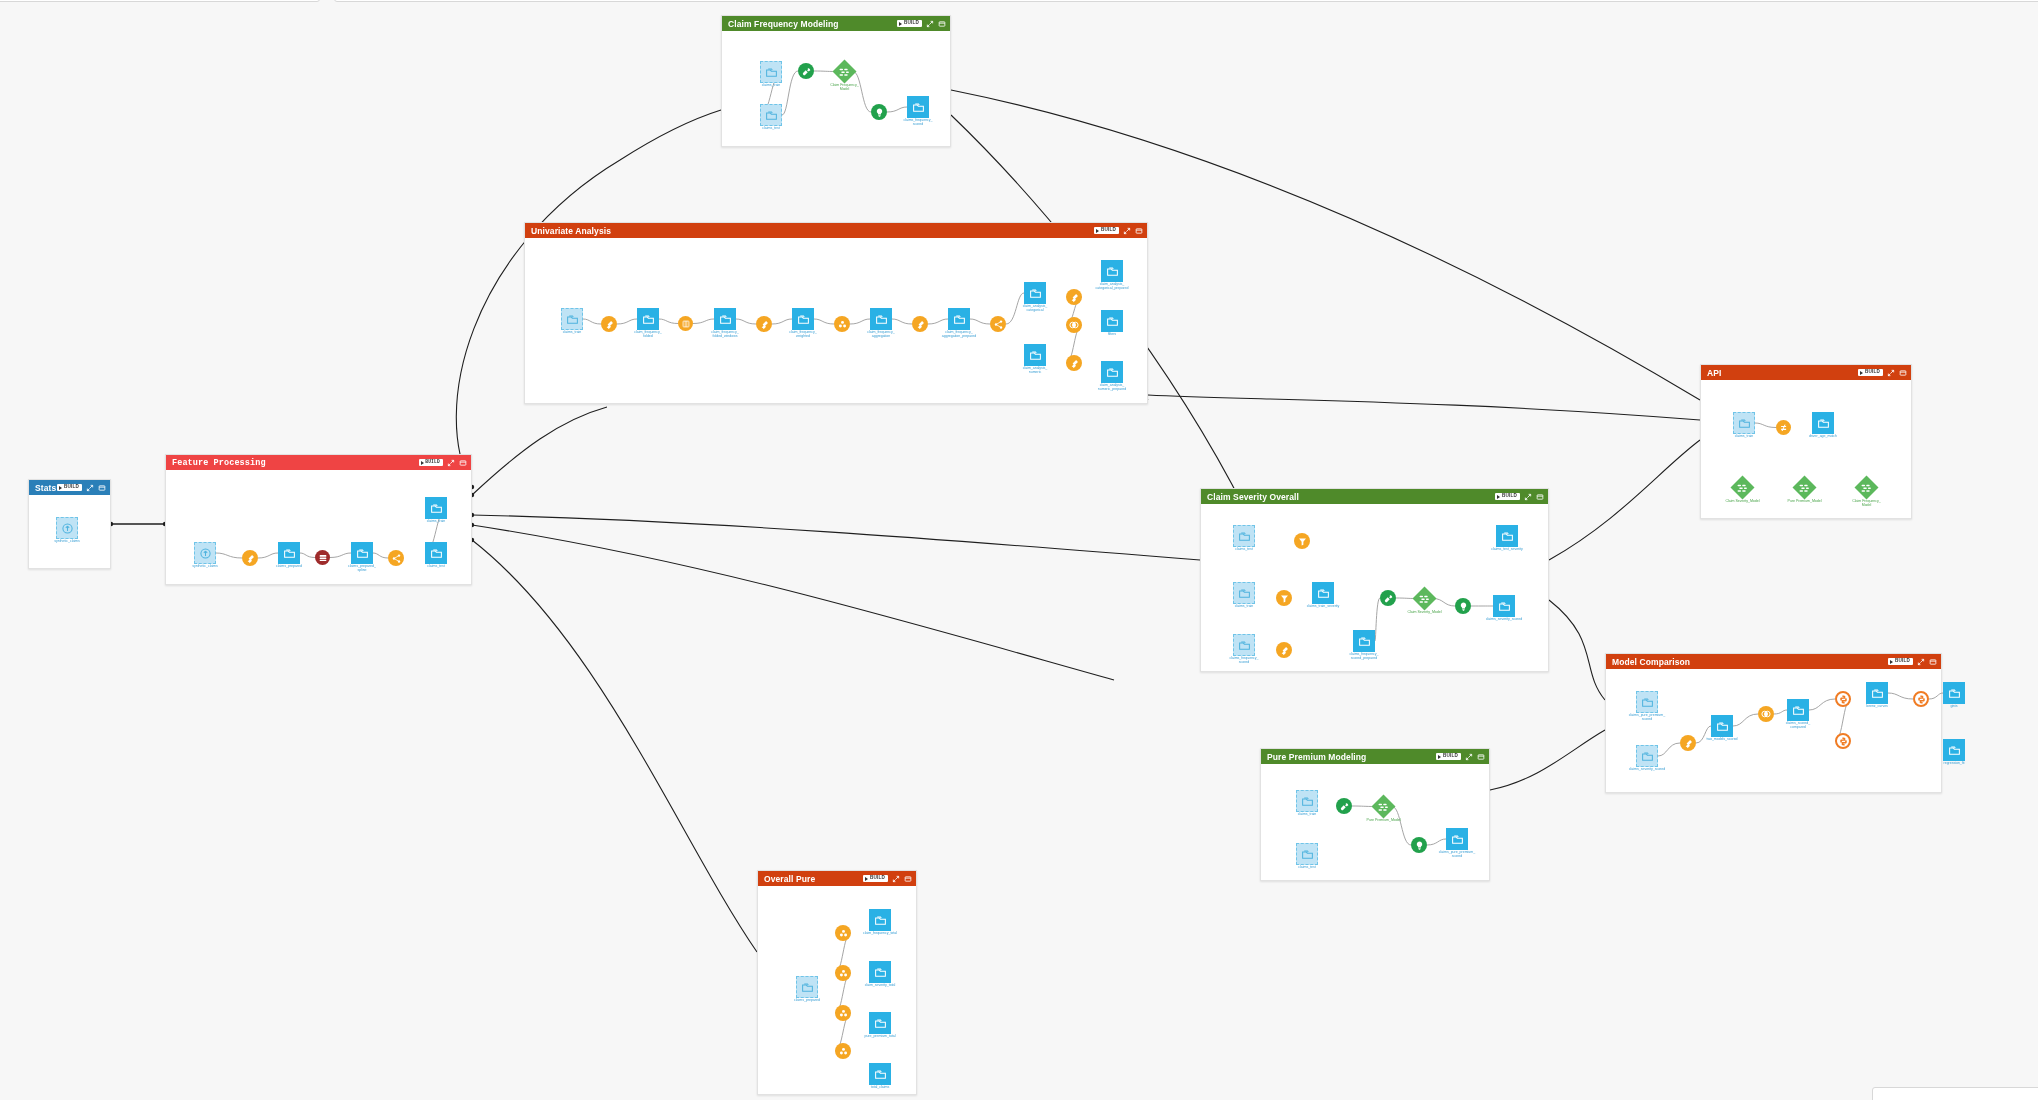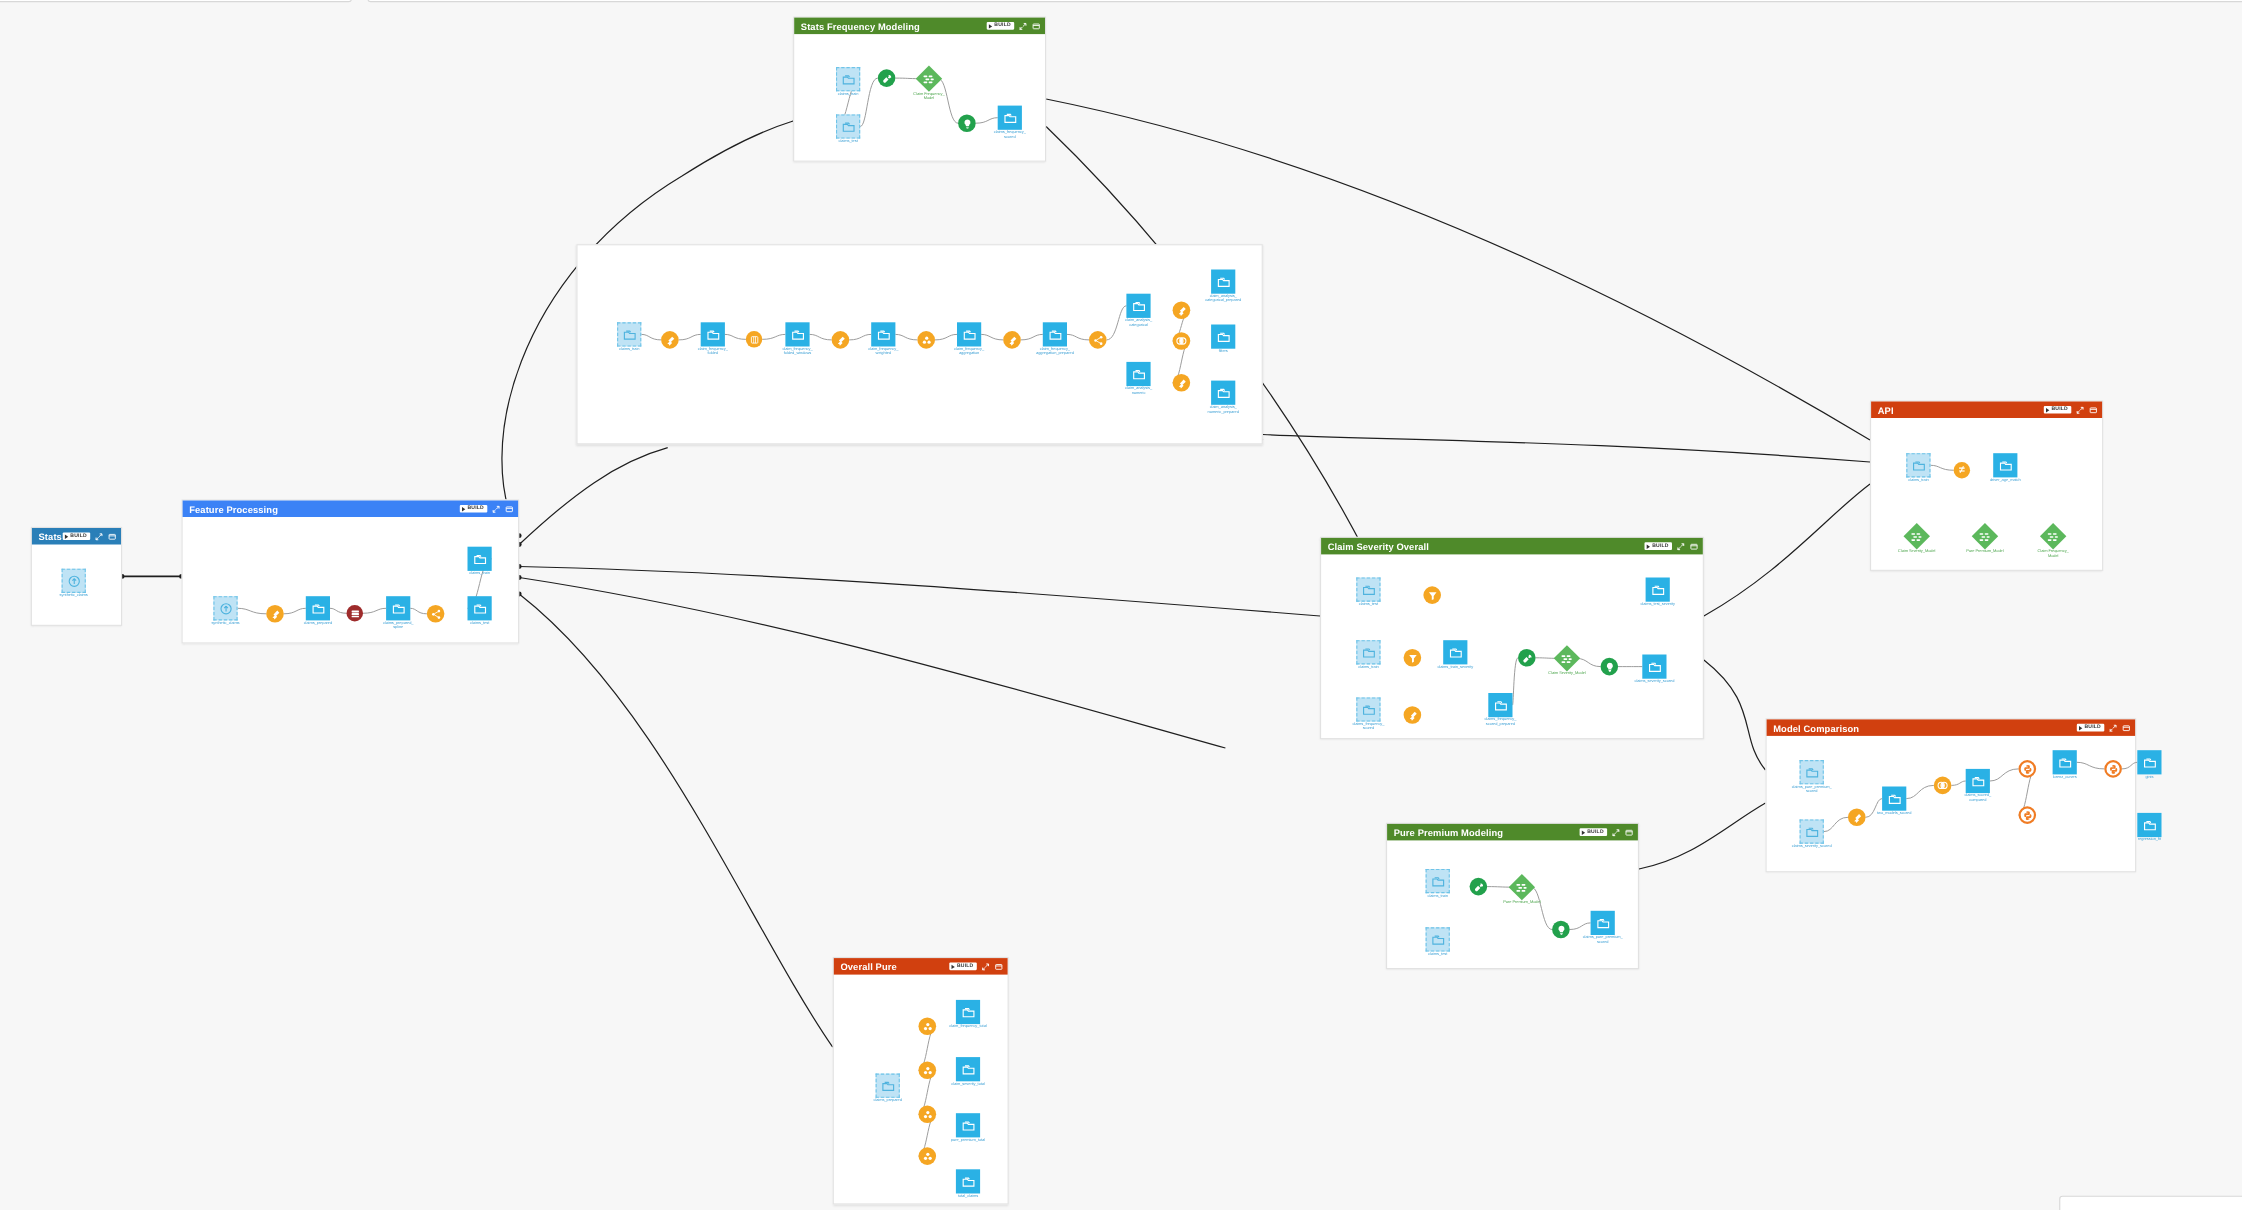--- a/index.html
+++ b/index.html
@@ -184,21 +184,21 @@
             <svg class="ico" width="13" height="13" viewBox="0 0 24 24" fill="none">
               <circle cx="12" cy="12" r="8.5" fill="none" stroke="#4fb3de" stroke-width="1.9"></circle>
               <path d="M12 16.5V8.2M12 7.6l-3.1 3.2M12 7.6l3.1 3.2" fill="none" stroke="#4fb3de" stroke-width="1.9"></path>
             </svg>
           </div>
           <span class="label ds-lbl" style="top:23px; width:64px;">synthetic_claims</span>
         </div>
       </div>
     </div>
     <div class="zone" style="left: 165px; top: 454px; width: 307px; height: 131px;">
-      <div class="zone-header" style="background:#3b82f6;">
+      <div class="zone-header" style="background:#ef4444;font-family:Liberation Mono, monospace;">
         <span class="zone-title">Feature Processing</span>
         <span class="zone-actions">
           <span class="build-btn">
             <span class="play-tri"></span>
             <span>BUILD</span>
           </span>
           <span>
             <svg class="zone-ico" viewBox="0 0 24 24" fill="none" stroke="#fff" stroke-width="2.6" stroke-linecap="round">
               <path d="M4 20l6-6M19 5l-6 6"></path>
               <path d="M15 4h5v5"></path>
@@ -292,21 +292,21 @@
               <path d="M3 7.5h7l1.6 2H21v9.5H3z" fill="none" stroke="#ffffff" stroke-width="1.9"></path>
               <path d="M6 5.5h6l1.4 2" fill="none" stroke="#ffffff" stroke-width="1.9"></path>
             </svg>
           </div>
           <span class="label ds-lbl" style="top:23px; width:64px;">claims_test</span>
         </div>
       </div>
     </div>
     <div class="zone" style="left: 721px; top: 15px; width: 230px; height: 132px;">
       <div class="zone-header" style="background:#4f8a2a;">
-        <span class="zone-title">Stats Frequency Modeling</span>
+        <span class="zone-title">Claim Frequency Modeling</span>
         <span class="zone-actions">
           <span class="build-btn">
             <span class="play-tri"></span>
             <span>BUILD</span>
           </span>
           <span>
             <svg class="zone-ico" viewBox="0 0 24 24" fill="none" stroke="#fff" stroke-width="2.6" stroke-linecap="round">
               <path d="M4 20l6-6M19 5l-6 6"></path>
               <path d="M15 4h5v5"></path>
               <path d="M9 20H4v-5"></path>
@@ -384,20 +384,42 @@
               <path d="M3 7.5h7l1.6 2H21v9.5H3z" fill="none" stroke="#ffffff" stroke-width="1.9"></path>
               <path d="M6 5.5h6l1.4 2" fill="none" stroke="#ffffff" stroke-width="1.9"></path>
             </svg>
           </div>
           <span class="label ds-lbl" style="top:23px; width:64px;">claims_frequency_
 scored</span>
         </div>
       </div>
     </div>
     <div class="zone" style="left: 524px; top: 222px; width: 624px; height: 182px;">
+      <div class="zone-header" style="background:#d1400f;">
+        <span class="zone-title">Univariate Analysis</span>
+        <span class="zone-actions">
+          <span class="build-btn">
+            <span class="play-tri"></span>
+            <span>BUILD</span>
+          </span>
+          <span>
+            <svg class="zone-ico" viewBox="0 0 24 24" fill="none" stroke="#fff" stroke-width="2.6" stroke-linecap="round">
+              <path d="M4 20l6-6M19 5l-6 6"></path>
+              <path d="M15 4h5v5"></path>
+              <path d="M9 20H4v-5"></path>
+            </svg>
+          </span>
+          <span>
+            <svg class="zone-ico" viewBox="0 0 24 24" fill="none" stroke="#fff" stroke-width="2.4">
+              <rect x="3.5" y="5.5" width="17" height="13" rx="1.5"></rect>
+              <path d="M3.5 9.5h17"></path>
+            </svg>
+          </span>
+        </span>
+      </div>
       <div class="zone-body">
         <svg width="624" height="167" style="position: absolute; left: 0px; top: 0px;">
           <path d="M58 81 C 65.5 81, 65.5 86, 76 86" fill="none" stroke="#9b9b9b" stroke-width="0.9"></path>
           <path d="M92 86 C 103.5 86, 103.5 81, 112 81" fill="none" stroke="#9b9b9b" stroke-width="0.9"></path>
           <path d="M134 81 C 141.75 81, 141.75 85.5, 153 85.5" fill="none" stroke="#9b9b9b" stroke-width="0.9"></path>
           <path d="M168 85.5 C 180.25 85.5, 180.25 81, 189 81" fill="none" stroke="#9b9b9b" stroke-width="0.9"></path>
           <path d="M211 81 C 219.5 81, 219.5 86, 231 86" fill="none" stroke="#9b9b9b" stroke-width="0.9"></path>
           <path d="M247 86 C 258.5 86, 258.5 81, 267 81" fill="none" stroke="#9b9b9b" stroke-width="0.9"></path>
           <path d="M289 81 C 297.5 81, 297.5 86, 309 86" fill="none" stroke="#9b9b9b" stroke-width="0.9"></path>
           <path d="M325 86 C 336.5 86, 336.5 81, 345 81" fill="none" stroke="#9b9b9b" stroke-width="0.9"></path>

